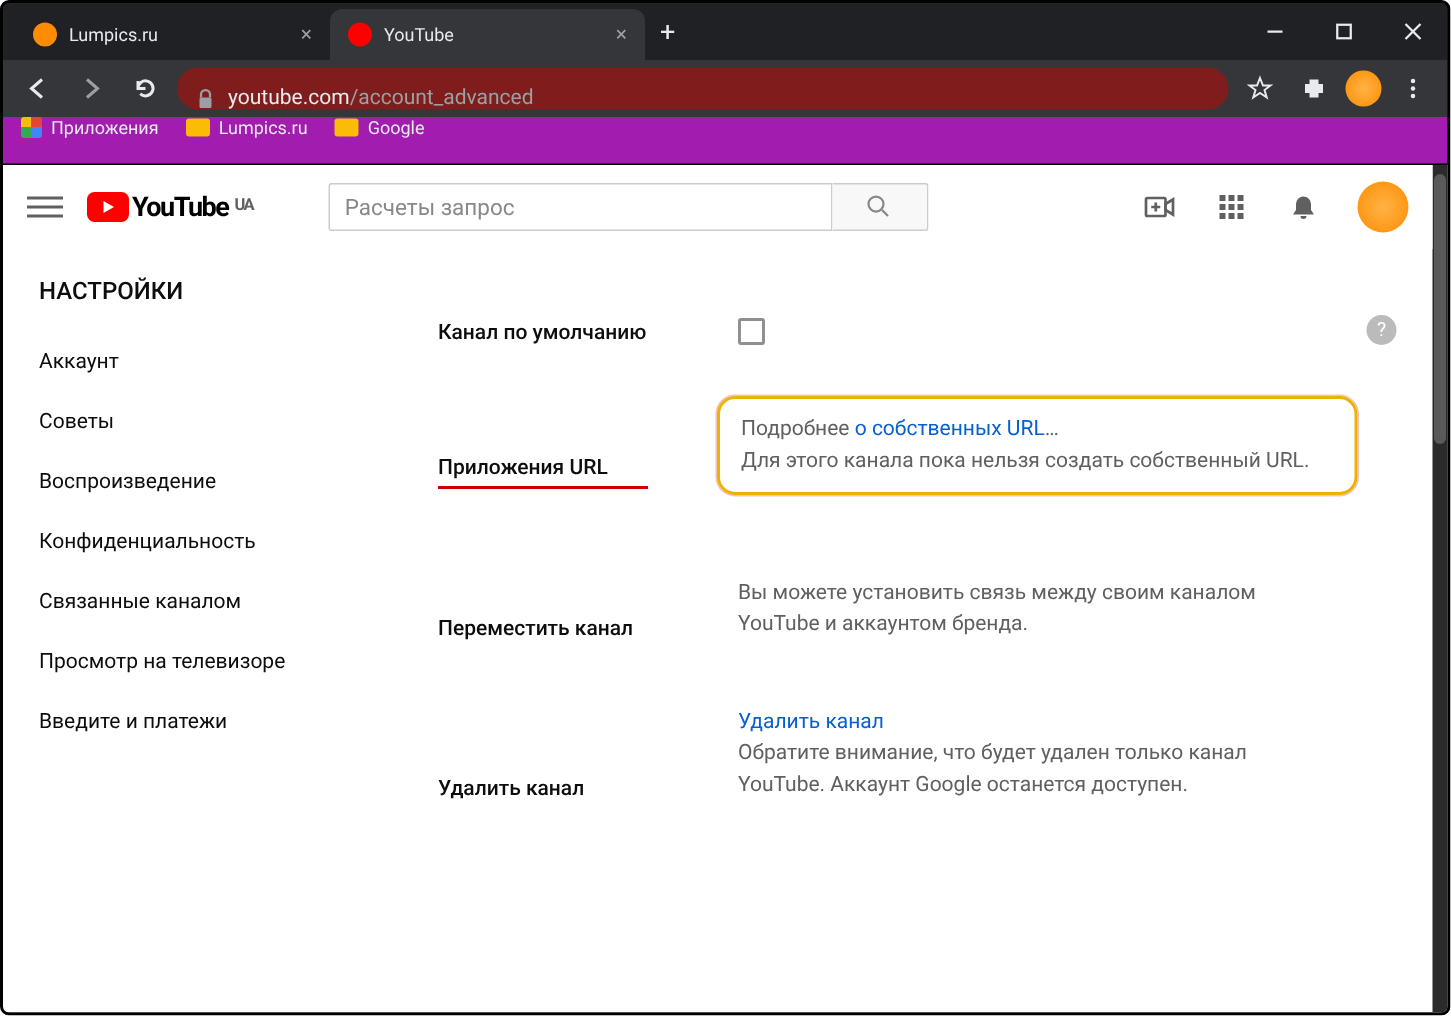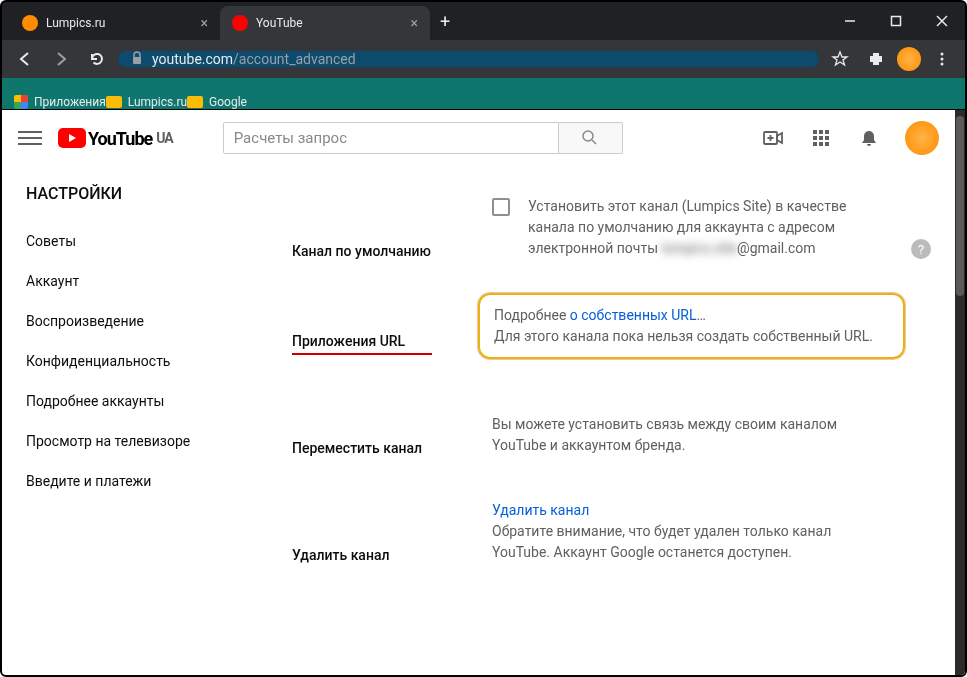--- a/index.html
+++ b/index.html
@@ -10,36 +10,36 @@
 .tab.inactive{background:#202124}
 .tab.active{background:#35363a}
 .tab-icon{width:16px;height:16px;border-radius:50%}
 .tab-close{margin-left:auto;color:#9aa0a6;font-size:14px}
 .newtab{color:#e8eaed;font-size:18px;padding:0 10px;align-self:center}
 .win-controls{margin-left:auto;display:flex;height:100%;align-items:flex-start;padding-top:4px}
 .win-btn{width:46px;height:30px;display:flex;align-items:center;justify-content:center;color:#e8eaed}
 .addr-bar{height:38px;background:#35363a;display:flex;align-items:center;padding:0 8px;gap:6px}
 .nav-btn{width:30px;height:30px;display:flex;align-items:center;justify-content:center;color:#9aa0a6;border-radius:50%}
 .nav-btn.enabled{color:#e8eaed}
-.url-field{flex:1;height:16px;background:#0c4a6e;border-radius:14px;display:flex;align-items:flex-start;padding:0 12px;gap:8px;color:#9aa0a6;font-size:14px}
+.url-field{flex:1;height:28px;background:#7f1d1d;border-radius:14px;display:flex;align-items:flex-end;padding:0 12px;gap:8px;color:#9aa0a6;font-size:14px}
 .url-host{color:#e8eaed}
 .addr-icon{width:30px;height:30px;display:flex;align-items:center;justify-content:center;color:#e8eaed}
 .avatar-small{width:24px;height:24px;border-radius:50%;background:radial-gradient(circle,#ffb347,#ff8c00)}
-.bookmarks{height:32px;background:#0f766e;display:flex;align-items:flex-end;padding:0 12px;border-bottom:1px solid #000}
+.bookmarks{height:32px;background:#a21caf;display:flex;align-items:flex-start;padding:0 12px;gap:18px;border-bottom:1px solid #000}
 .bm{display:flex;align-items:center;gap:6px;font-size:12px;color:#e8eaed}
 .apps-icon{display:inline-block;width:14px;height:14px;background:conic-gradient(#ea4335 0 25%,#4285f4 0 50%,#34a853 0 75%,#fbbc05 0 100%);border-radius:2px}
 .folder-icon{display:inline-block;width:16px;height:12px;background:#fbbc05;border-radius:2px;position:relative}
 .content{flex:1;background:#fff;display:flex;position:relative;overflow:hidden}
 .yt-header{position:absolute;top:0;left:0;right:10px;height:56px;background:#fff;display:flex;align-items:center;padding:0 16px;z-index:2}
 .burger{width:24px;height:24px;display:flex;flex-direction:column;justify-content:center;gap:4px;margin-right:16px}
 .burger span{height:2px;background:#606060}
 .yt-logo{display:flex;align-items:center;gap:2px;font-weight:bold;font-size:18px;letter-spacing:-1px}
 .yt-play{width:28px;height:20px;background:#ff0000;border-radius:5px;display:flex;align-items:center;justify-content:center}
 .yt-play::after{content:"";border-left:7px solid #fff;border-top:4px solid transparent;border-bottom:4px solid transparent}
-.yt-sup{font-size:14px;color:#606060;align-self:flex-start;margin-top:2px;margin-left:2px}
+.yt-sup{font-size:11px;color:#606060;align-self:flex-start;margin-top:2px;margin-left:2px}
 .search-wrap{margin-left:50px;display:flex;flex:0 0 400px}
 .search-input{flex:1;height:32px;border:1px solid #ccc;padding:0 10px;font-size:15px;color:#888;border-radius:2px 0 0 2px;outline:none;display:flex;align-items:center}
 .search-btn{width:64px;height:32px;border:1px solid #ccc;border-left:none;background:#f8f8f8;display:flex;align-items:center;justify-content:center;border-radius:0 2px 2px 0}
 .hdr-right{margin-left:auto;display:flex;align-items:center;gap:24px}
 .hdr-icon{width:24px;height:24px;display:flex;align-items:center;justify-content:center;color:#606060}
 .avatar-large{width:34px;height:34px;border-radius:50%;background:radial-gradient(circle,#ffb347,#ff8c00)}
 .page-body{position:absolute;top:56px;left:0;right:10px;bottom:0;display:flex}
 .scrollbar{position:absolute;right:0;top:0;bottom:0;width:10px;background:#2b2b2b}
 .scroll-thumb{position:absolute;right:1px;top:6px;width:8px;height:180px;background:#5a5a5a;border-radius:4px}
 .sidebar{width:240px;padding:18px 0}
@@ -201,35 +201,34 @@
               <path d="M10 3a5 5 0 0 0-5 5v4l-2 3h14l-2-3V8a5 5 0 0 0-5-5zM8 16a2 2 0 0 0 4 0" fill="#606060"></path>
             </svg>
           </div>
         <div class="avatar-large"></div>
       </div>
     </div>
 
     <div class="page-body">
       <div class="sidebar">
         <div class="sb-title">НАСТРОЙКИ</div>
+        <div class="sb-item">Аккаунт</div>
         <div class="sb-item">Советы</div>
-        <div class="sb-item">Аккаунт</div>
         <div class="sb-item">Воспроизведение</div>
         <div class="sb-item">Конфиденциальность</div>
-        <div class="sb-item">Подробнее аккаунты</div>
+        <div class="sb-item">Связанные каналом</div>
         <div class="sb-item">Просмотр на телевизоре</div>
         <div class="sb-item">Введите и платежи</div>
       </div>
 
       <div class="main">
         <div class="row">
           <div class="row-label">Канал по умолчанию</div>
           <div class="row-content row-cb">
             <span class="checkbox"></span>
-            <span><span>Установить этот канал (Lumpics Site) в качестве канала по умолчанию для аккаунта с адресом электронной почты</span> <span class="blurred">lumpics.site</span><span>@gmail.com</span></span>
           </div>
           <div class="help">?</div>
         </div>
 
         <div class="row">
           <div class="row-label underlined">Приложения URL</div>
           <div class="row-content">
             <div class="highlight-box">
               <span>Подробнее </span><span class="link">о собственных URL</span><span>…</span><br>
               <span>Для этого канала пока нельзя создать собственный URL.</span>

